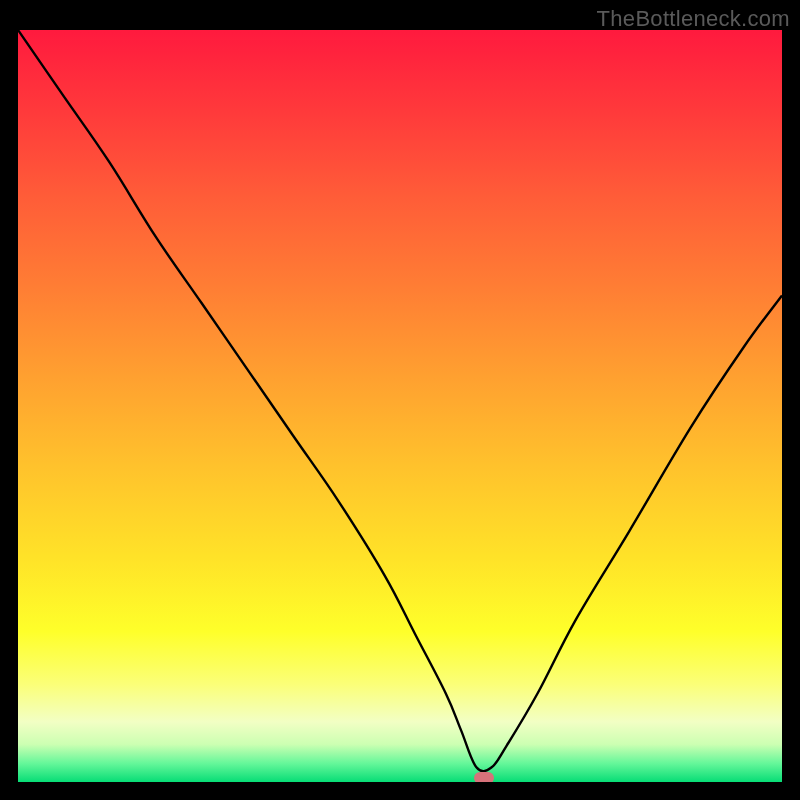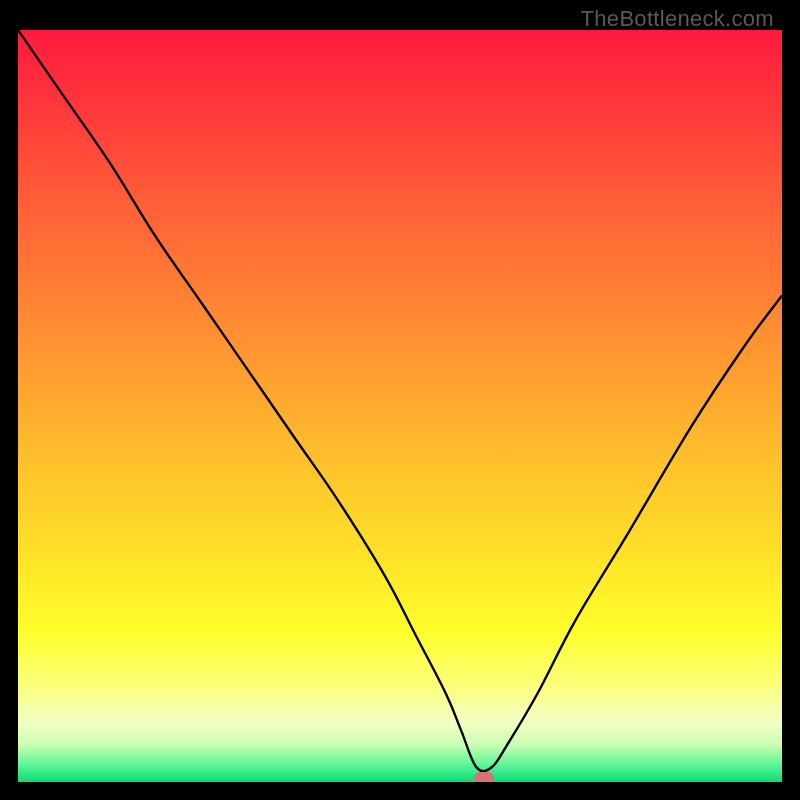--- a/index.html
+++ b/index.html
@@ -12,21 +12,21 @@
   }
   .wrap {
     position: relative;
     width: 800px;
     height: 800px;
     background: #000;
   }
   .watermark {
     position: absolute;
     top: 6px;
-    right: 26px;
+    right: 10px;
     color: #5a5a5a;
     font-size: 22px;
     font-weight: 500;
     letter-spacing: 0.3px;
     z-index: 10;
   }
   .plot {
     position: absolute;
     left: 18px;
     top: 30px;

